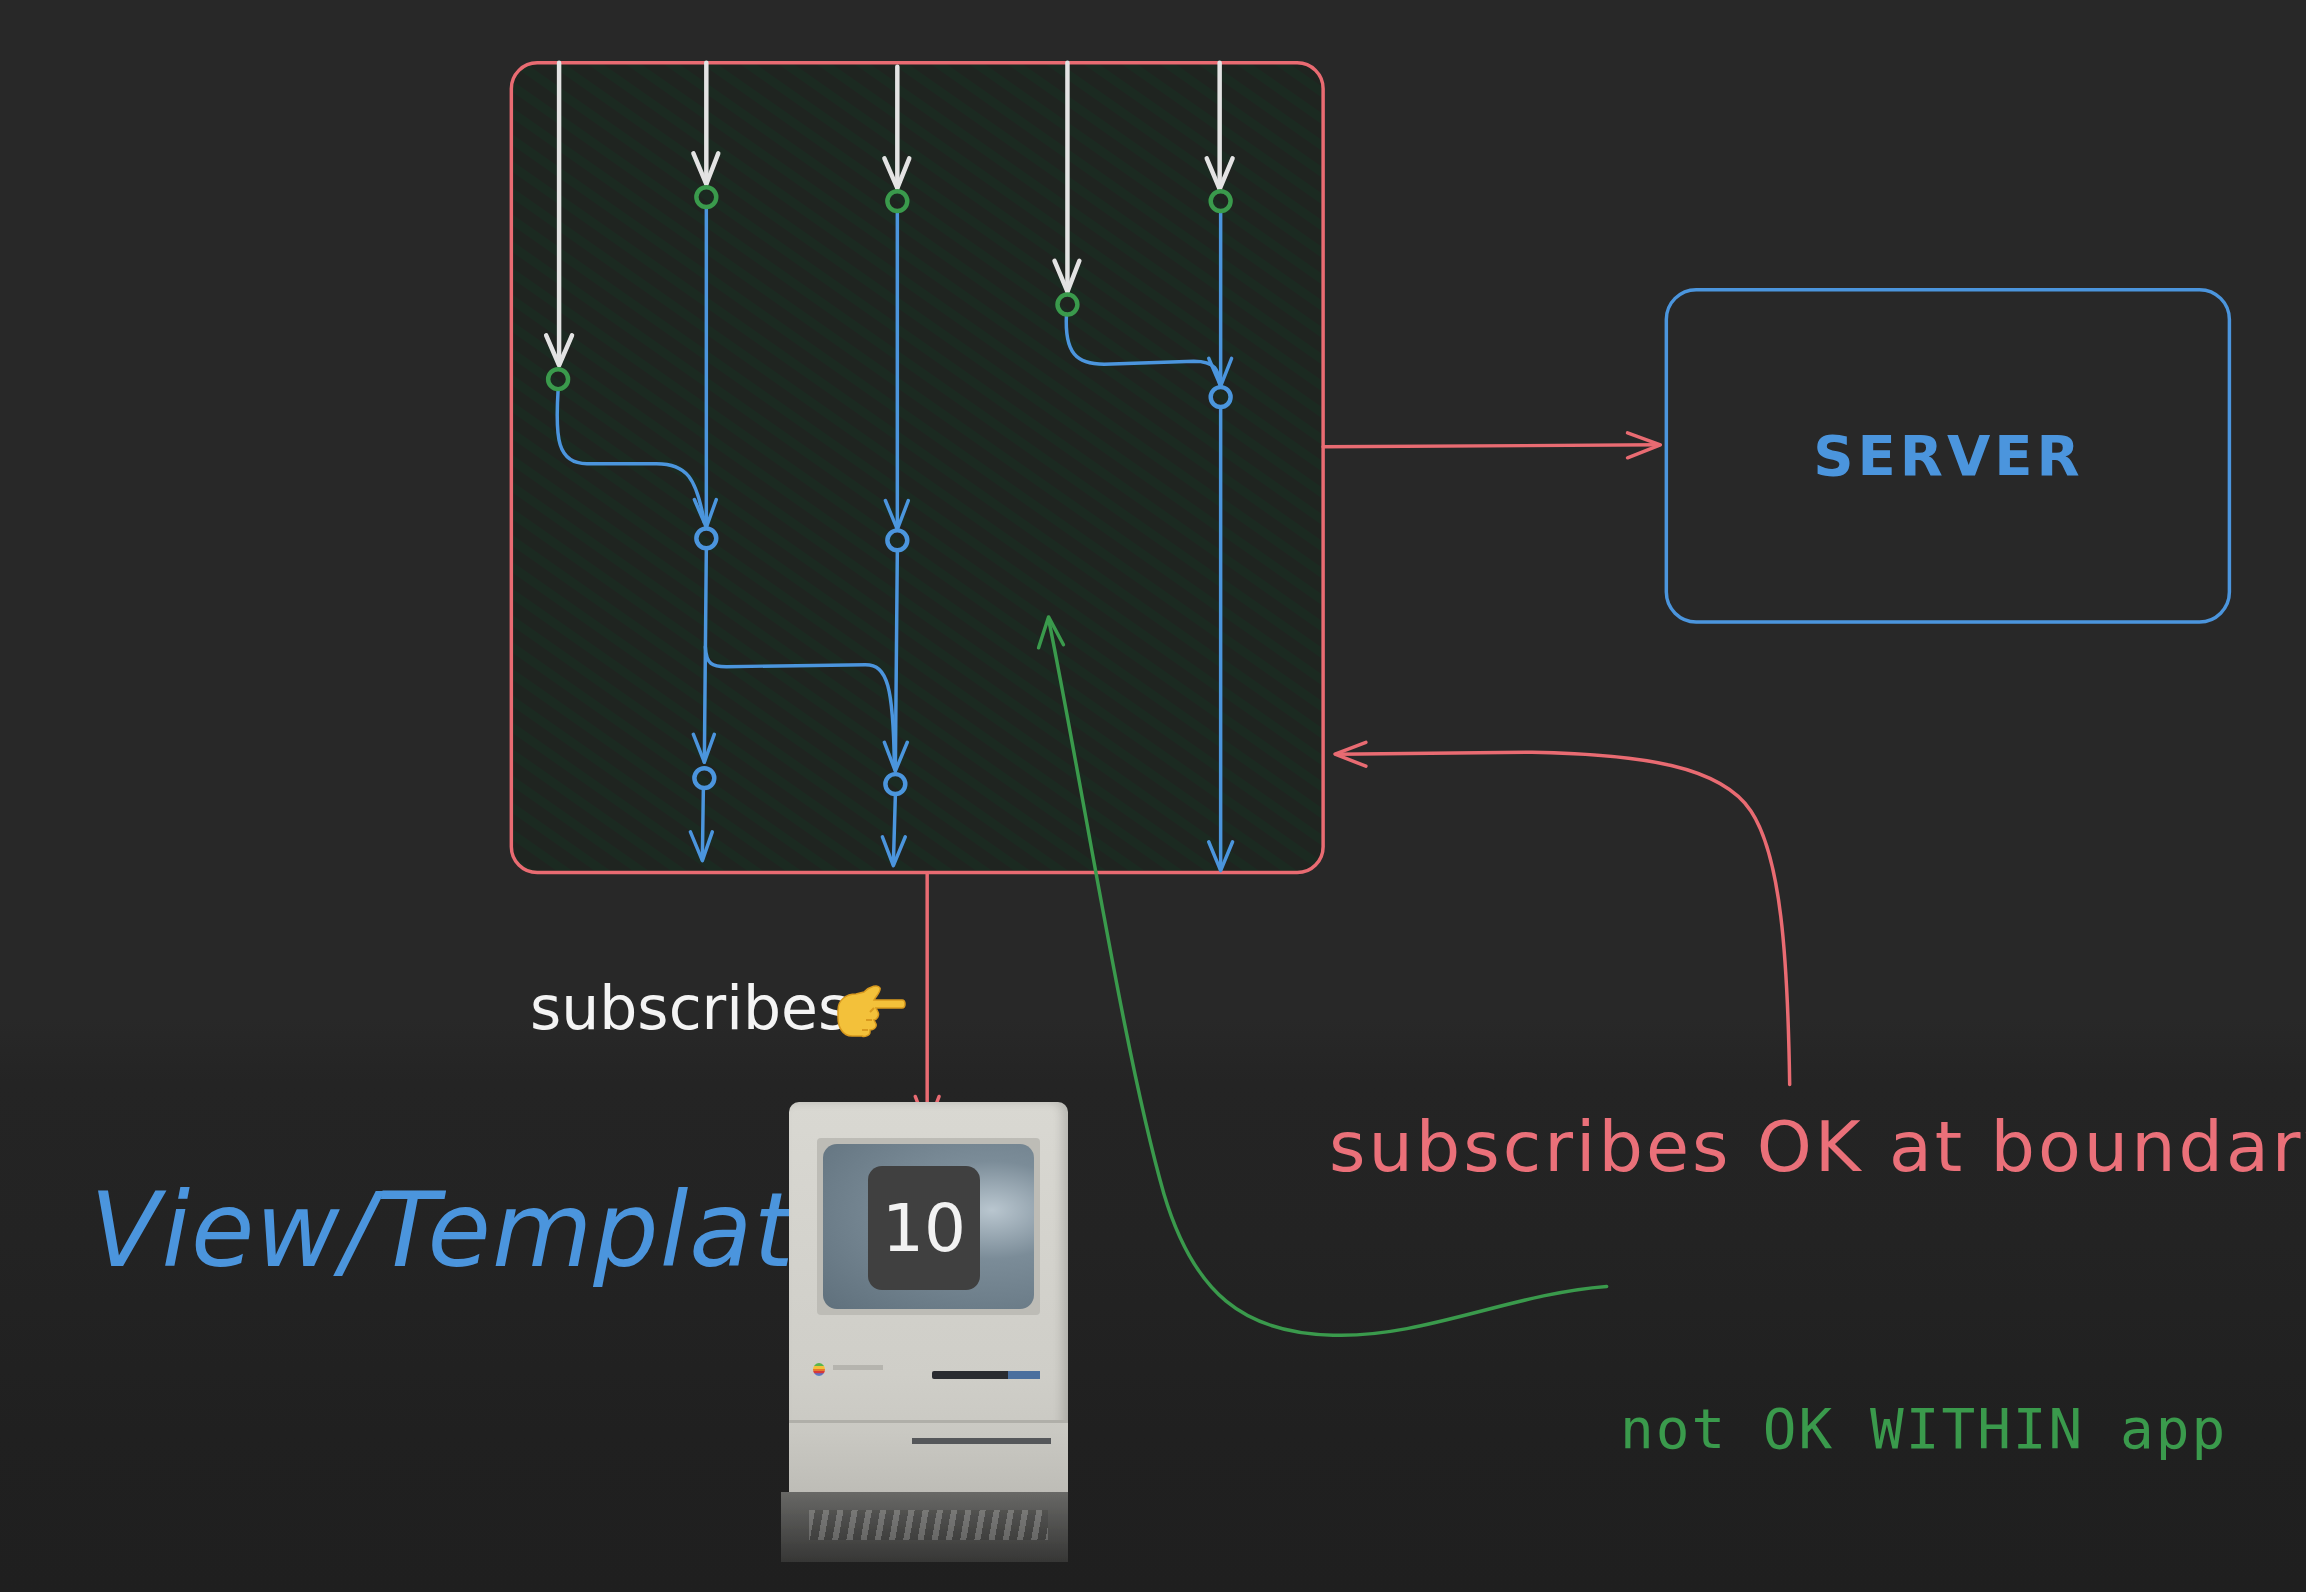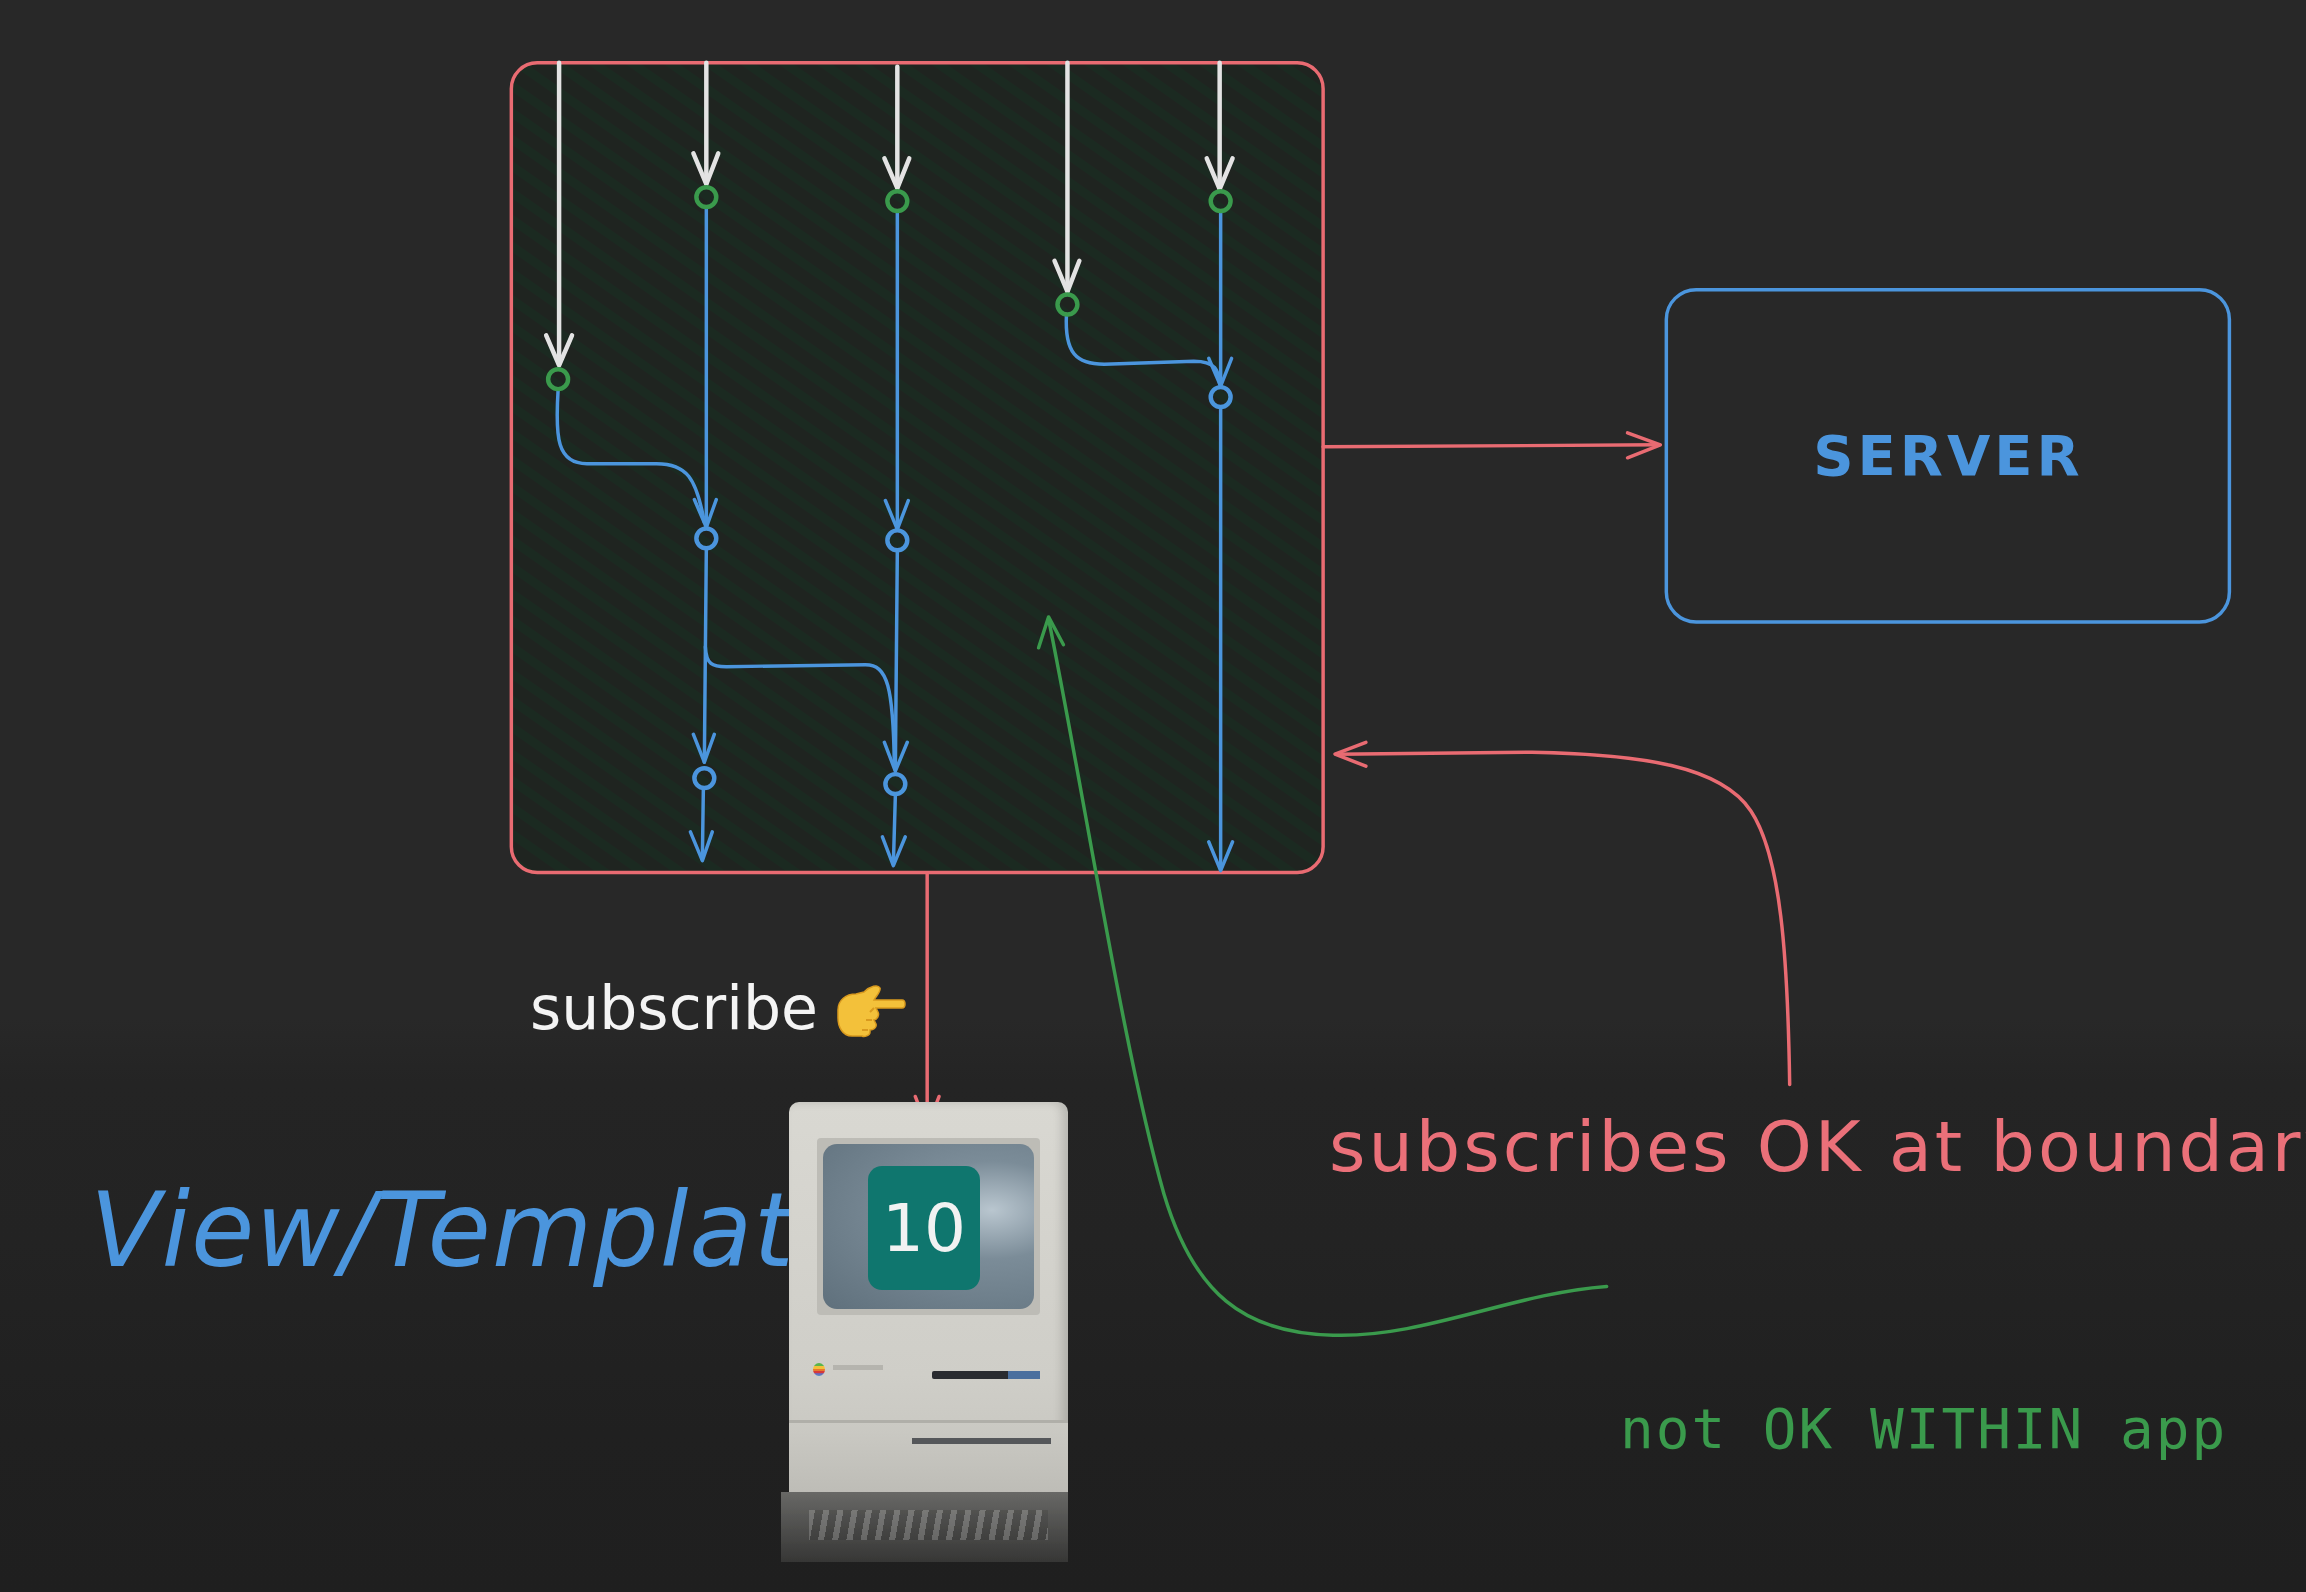--- a/index.html
+++ b/index.html
@@ -14,21 +14,21 @@
   .subscribe-label { left:530px; top:978px; color:#f4f4f4; font-family:"DejaVu Sans", sans-serif; font-size:60px; }
   .emoji { position:absolute; left:834px; top:980px; width:74px; height:58px; }
   .view-label { left:90px; top:1179px; color:#4b95dd; font-family:"DejaVu Sans", sans-serif; font-size:103px; letter-spacing:1px; font-style:italic; }
   .boundary-label { left:1329px; top:1112px; color:#ea7079; font-family:"DejaVu Sans", sans-serif; font-size:70px; letter-spacing:3px; }
   .within-label { left:1620px; top:1401px; color:#3a9a4c; font-family:"DejaVu Sans Mono", monospace; font-size:56px; letter-spacing:2px; }
   
   .computer { position:absolute; left:789px; top:1102px; width:279px; height:460px; }
   .comp-body { position:absolute; left:0; top:0; width:279px; height:390px; background:linear-gradient(to bottom,#d9d8d2,#cfcec8 70%,#c4c3bd); border-radius:10px 10px 4px 4px; box-shadow: inset -6px 0 10px rgba(0,0,0,0.15); }
   .comp-bezel { position:absolute; left:28px; top:36px; width:223px; height:177px; background:#bdbcb6; border-radius:4px; }
   .comp-screen { position:absolute; left:34px; top:42px; width:211px; height:165px; background:radial-gradient(ellipse at 80% 40%, #b9c6cf 0%, #7b8c98 35%, #5f707c 100%); border-radius:14px; }
-  .counter { position:absolute; left:79px; top:64px; width:112px; height:124px; background:#0f766e; border-radius:14px; display:flex; align-items:center; justify-content:center; color:#f2f2f2; font-family:"DejaVu Sans", sans-serif; font-size:66px; }
+  .counter { position:absolute; left:79px; top:64px; width:112px; height:124px; background:#404040; border-radius:14px; display:flex; align-items:center; justify-content:center; color:#f2f2f2; font-family:"DejaVu Sans", sans-serif; font-size:66px; }
   .apple-logo { position:absolute; left:24px; top:261px; width:12px; height:13px; border-radius:50%; background:linear-gradient(to bottom,#5bb54a 0%,#5bb54a 25%,#f3c03a 25%,#f3c03a 45%,#e8792c 45%,#e8792c 60%,#d63a3a 60%,#d63a3a 75%,#8b4f9e 75%,#4a8fd0 100%); }
   .brand-text { position:absolute; left:44px; top:263px; width:50px; height:5px; background:#b5b4ae; }
   .floppy { position:absolute; left:143px; top:269px; width:107px; height:8px; background:#2a2c30; border-radius:2px; }
   .floppy-btn { position:absolute; left:219px; top:269px; width:32px; height:8px; background:#4a6f9e; }
   .comp-lower { position:absolute; left:0; top:318px; width:279px; height:72px; background:linear-gradient(to bottom,#cbcac4,#bdbcb6); border-top:3px solid #b0afa9; }
   .comp-vent { position:absolute; left:123px; top:336px; width:139px; height:6px; background:#55575a; }
   .comp-base { position:absolute; left:-8px; top:390px; width:287px; height:70px; background:linear-gradient(to bottom,#6a6a68,#3d3d3c); filter:contrast(1.1); }
   .comp-base-tex { position:absolute; left:20px; top:408px; width:239px; height:30px; background:repeating-linear-gradient(100deg, rgba(255,255,255,0.18) 0 6px, rgba(0,0,0,0.1) 6px 14px); }
 </style>
 </head>
@@ -123,21 +123,21 @@
       <path d="M1044 651 L1054 620 L1069 648"></path>
     </g>
   </g>
 </svg>
 
 <svg class="diagram" viewBox="0 0 2318 1600" xmlns="http://www.w3.org/2000/svg">
   <rect x="1675" y="291" width="566" height="334" rx="30" ry="30" fill="none" stroke="#4b95dd" stroke-width="3.5"></rect>
 </svg>
 <div class="txt server-label">SERVER</div>
 
-<div class="txt subscribe-label">subscribe</div>
+<div class="txt subscribe-label">subscribes</div>
 <svg class="emoji" viewBox="0 0 74 58" xmlns="http://www.w3.org/2000/svg">
   <path d="M4 30 C4 20 12 14 22 14 L30 12 C36 6 44 4 46 8 C47 12 42 16 40 20 L68 20 C72 20 72 28 68 28 L42 28 L44 32 C46 36 42 40 40 40 L42 44 C43 48 39 50 36 50 L36 52 C36 56 30 57 28 56 L18 56 C8 56 4 46 4 38 Z" fill="#f3c13a" stroke="#d99a1e" stroke-width="1.5"></path>
   <path d="M40 28 L36 32 M38 40 L32 40 M34 50 L28 50" stroke="#d99a1e" stroke-width="2" fill="none"></path>
 </svg>
 
 <div class="txt view-label">View/Template</div>
 
 <div class="txt boundary-label">subscribes OK at boundary</div>
 <div class="txt within-label">not OK WITHIN app</div>
 

